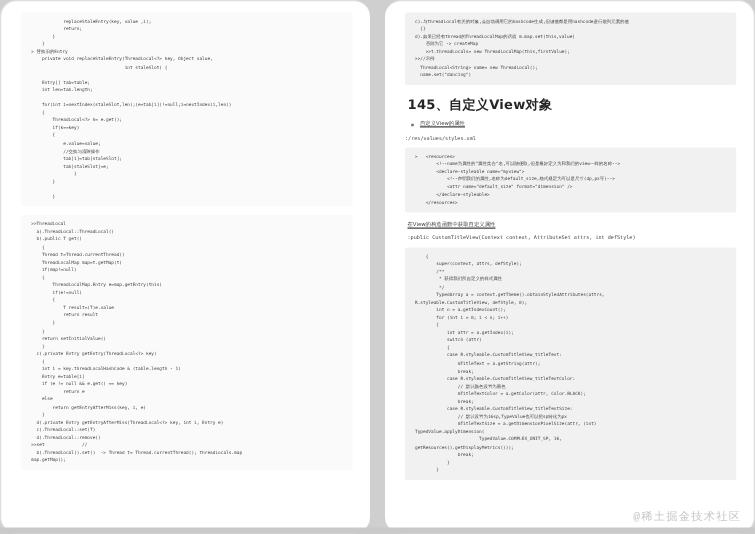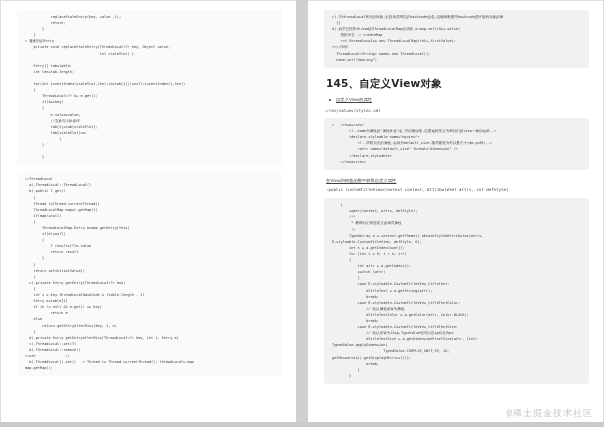--- a/index.html
+++ b/index.html
@@ -14,20 +14,21 @@
     position:absolute; inset:0;
     display:flex;
     gap:0;
   }
   .page{
     position:relative;
     background:#ffffff;
     height:427px;
     box-sizing:border-box;
     overflow:hidden;
+    border-radius:13px;
   }
   .page-left{ width:296px; border:1px solid #dedede; border-right:none;}
   .page-gutter{ width:12px; background:#cfcfcf; }
   .page-right{ width:296px; border:1px solid #dedede; border-left:none;}
 
   
   .sheet{
     position:absolute;
     left:6px; right:6px; top:5px; bottom:5px;
     background:#fff;

